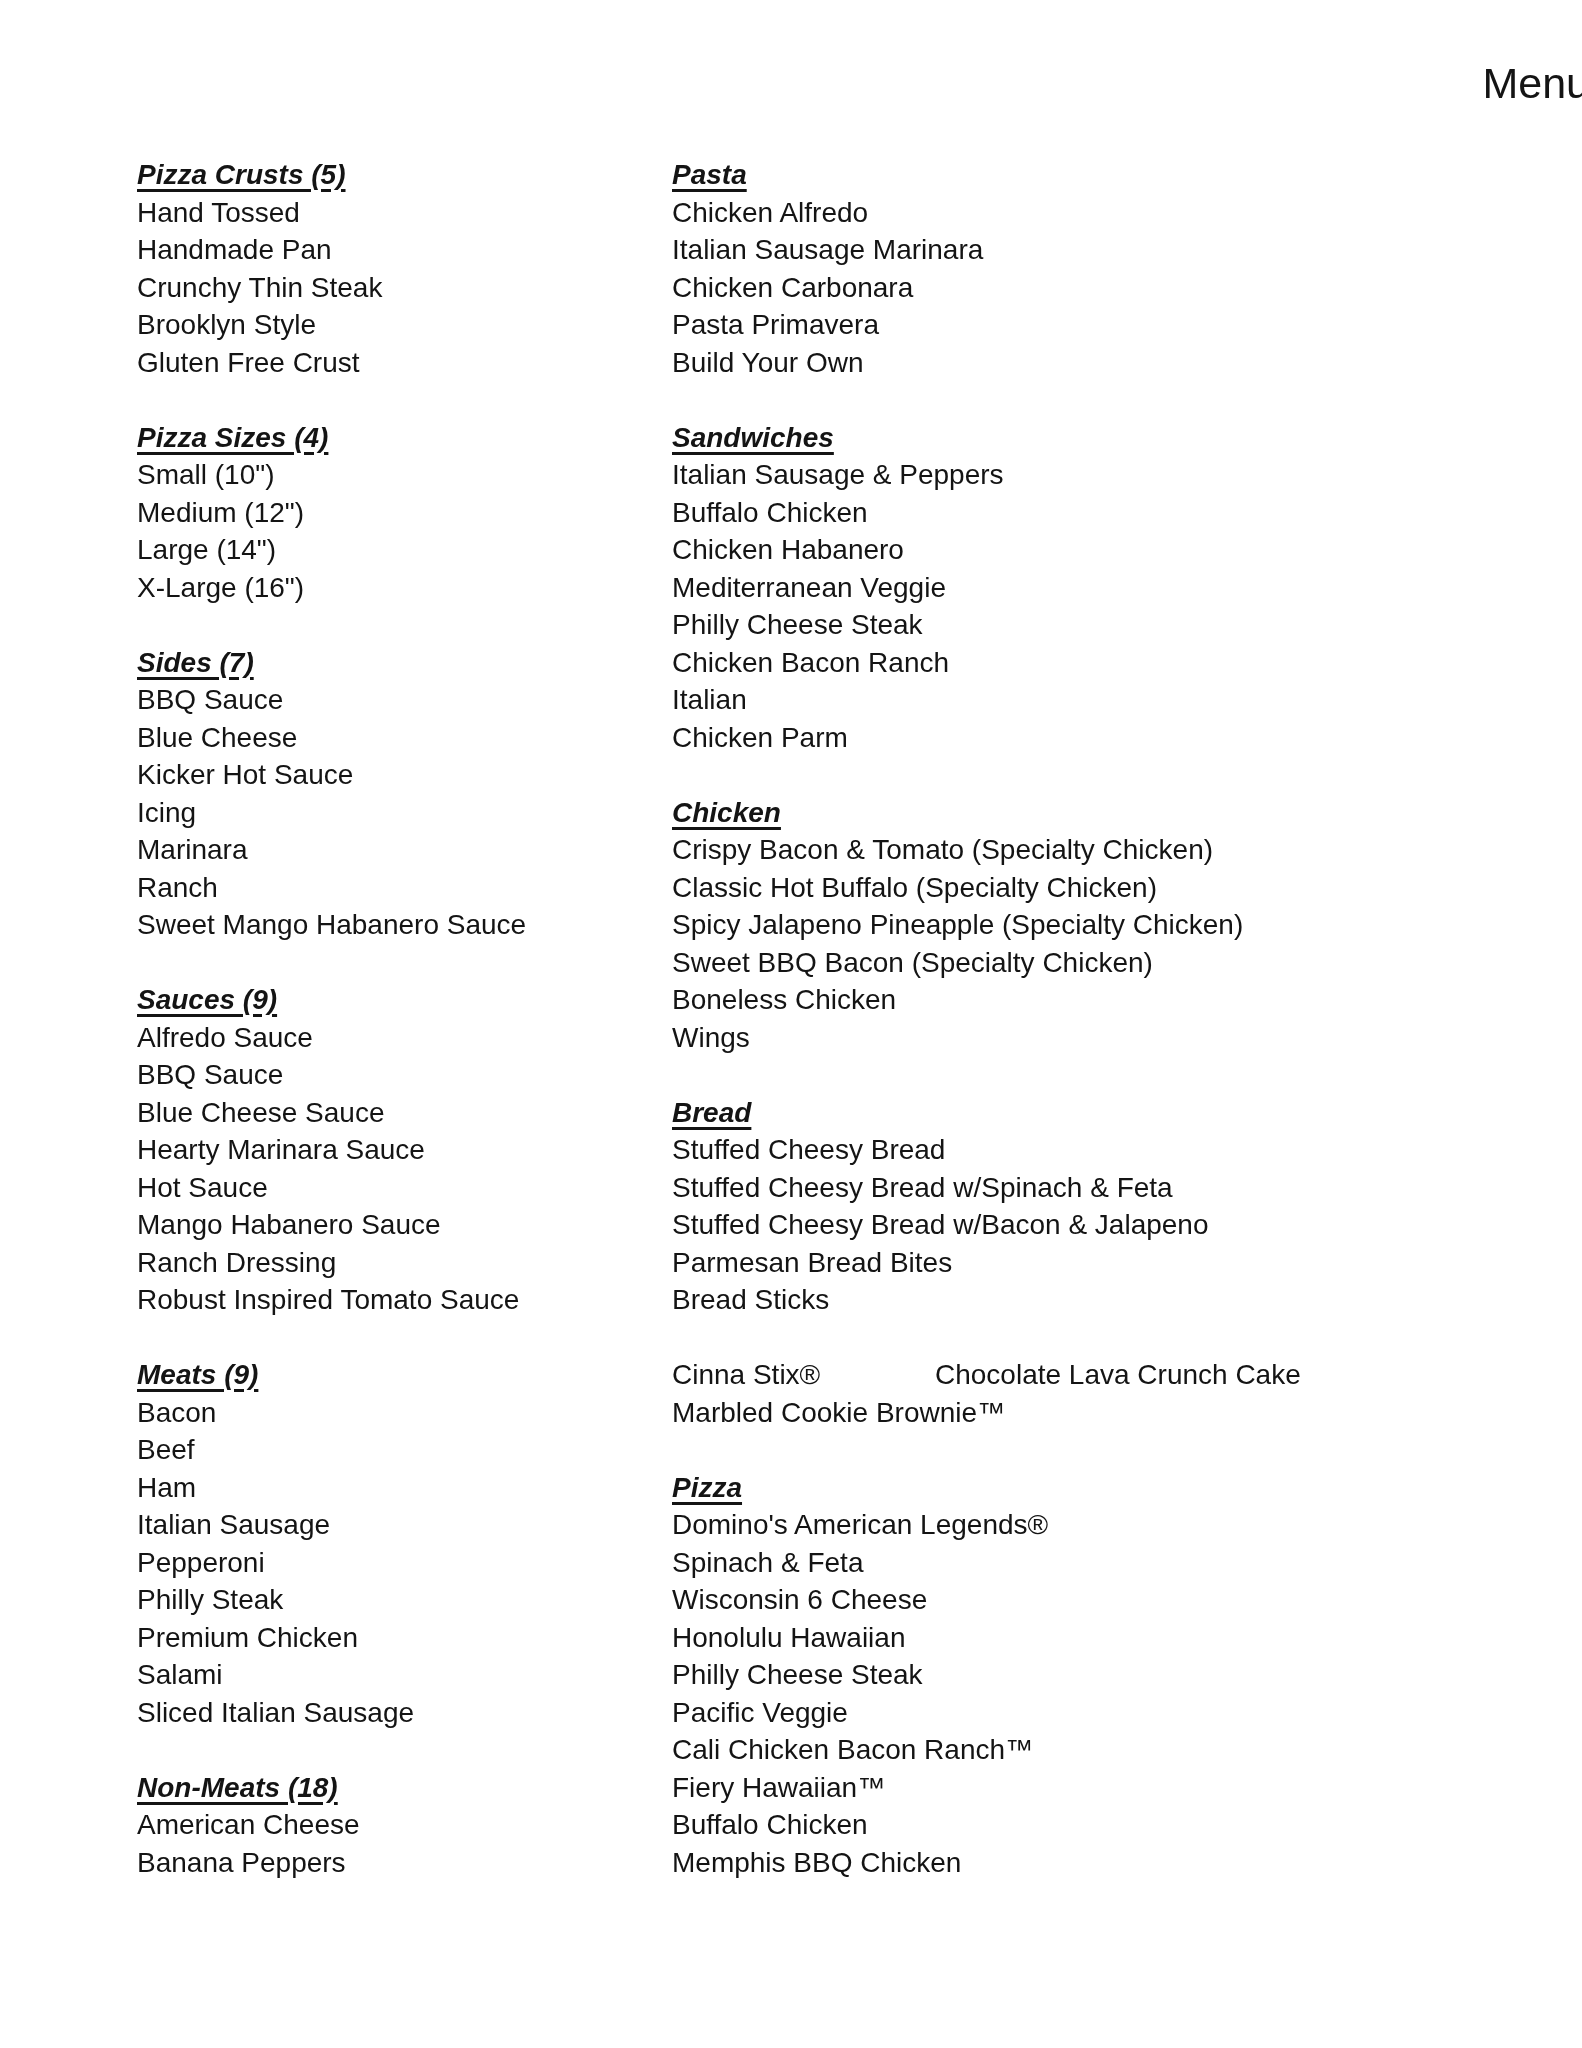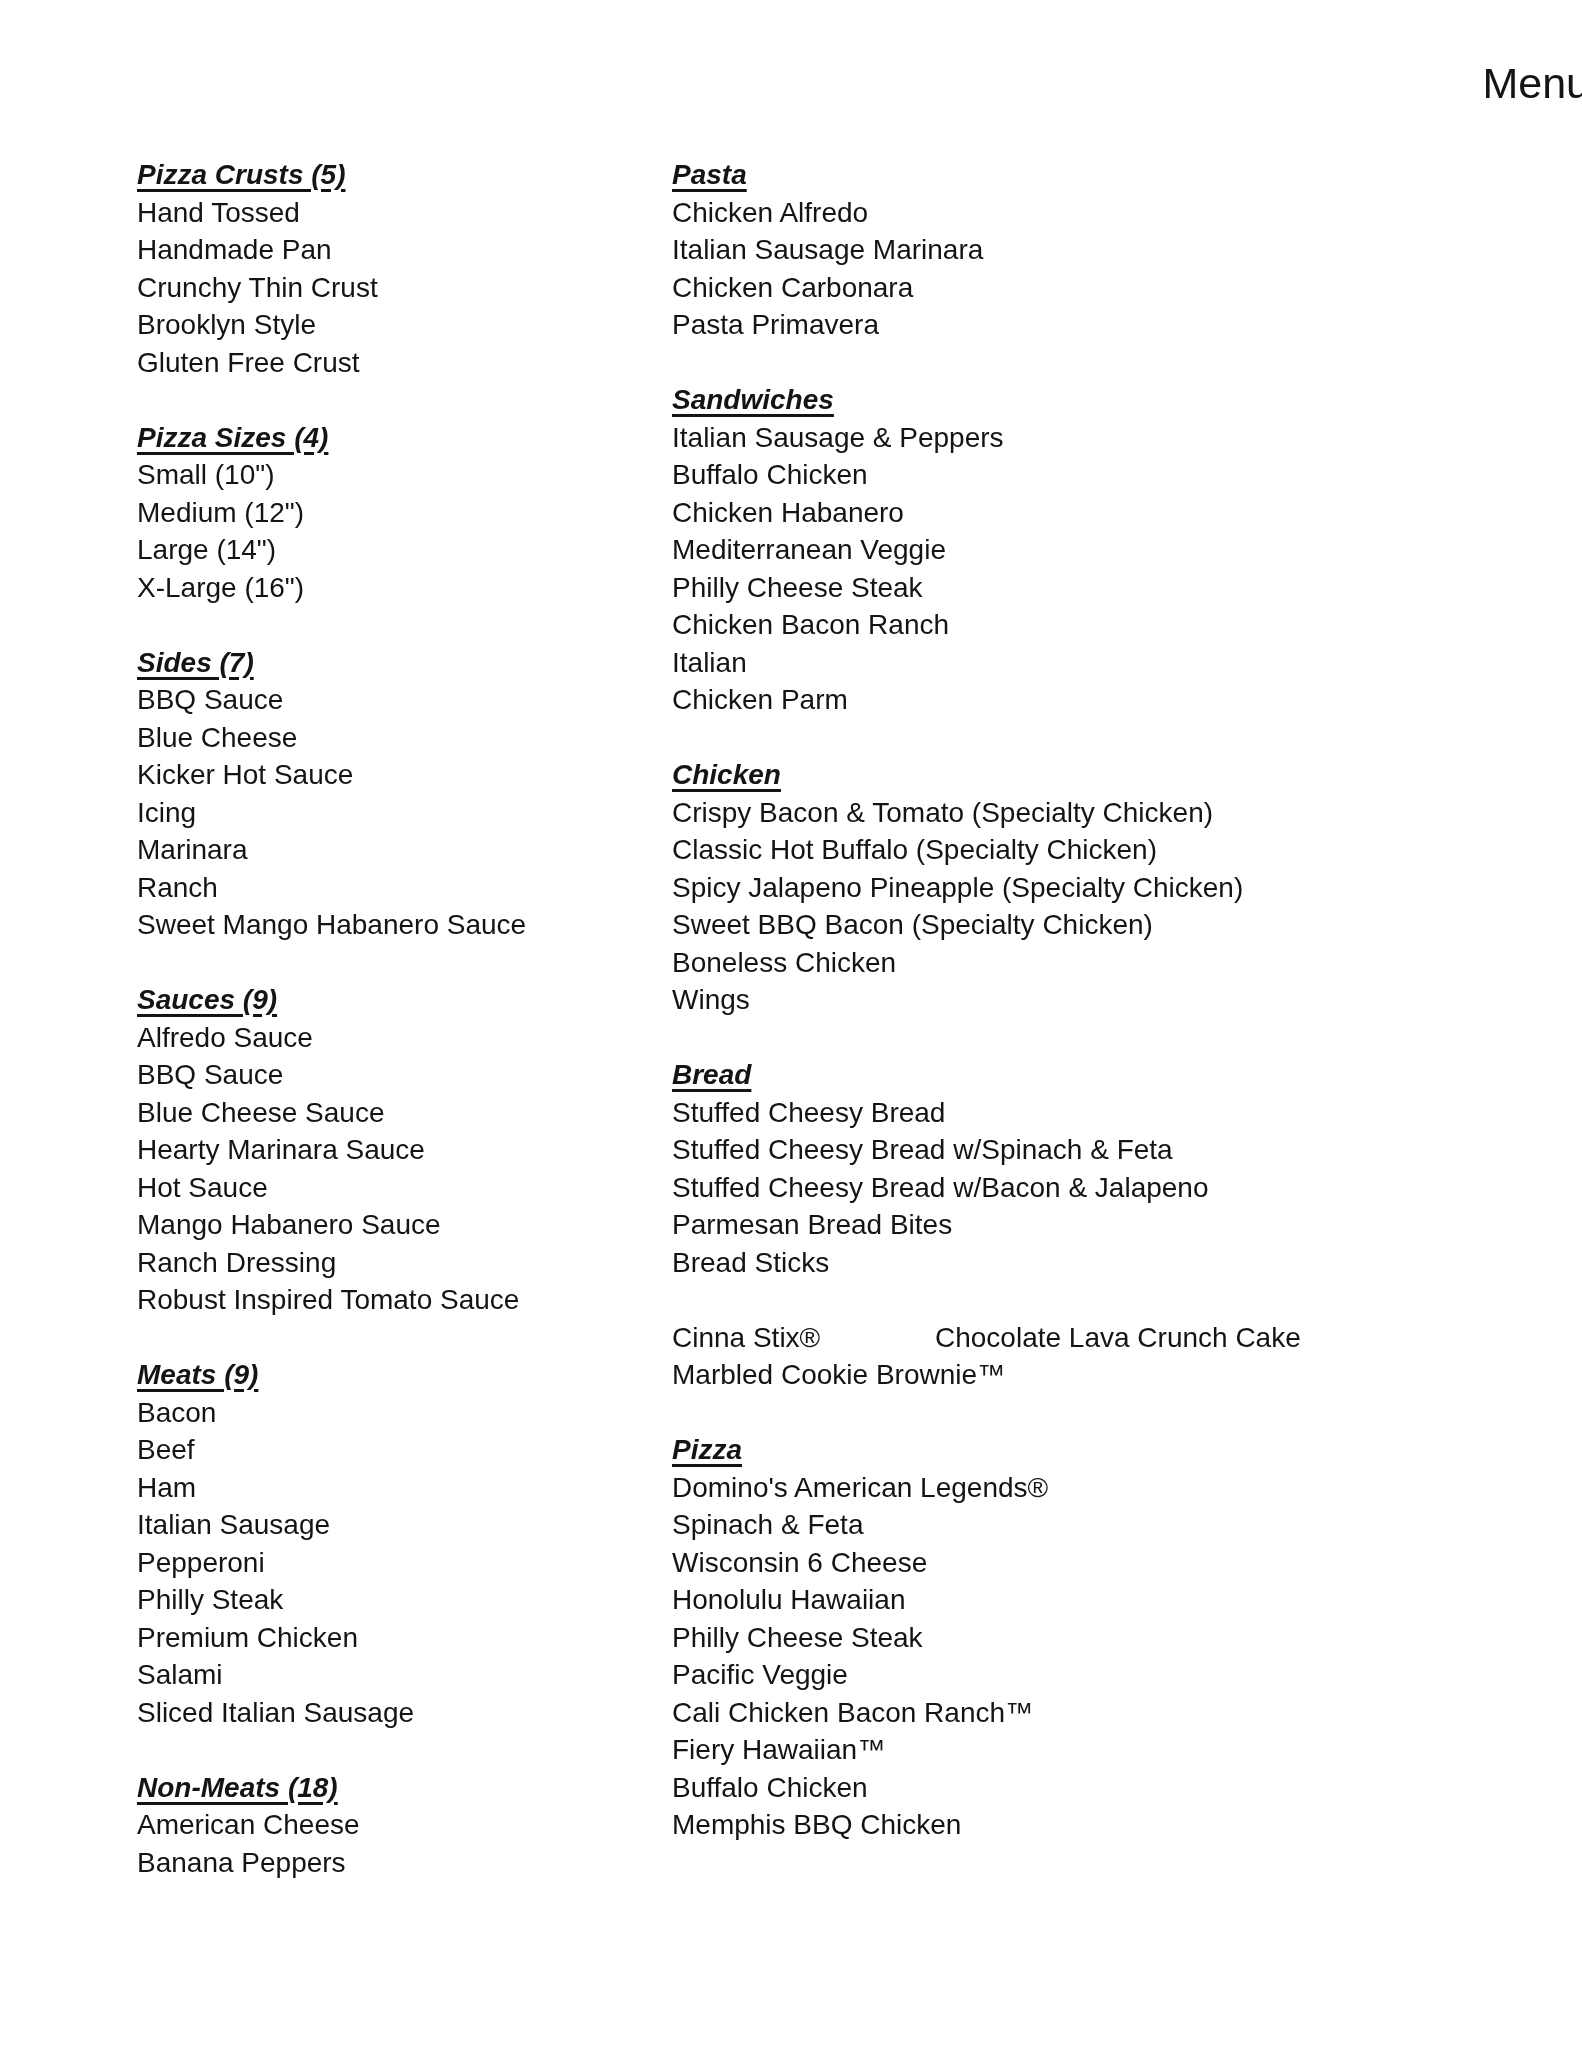--- a/index.html
+++ b/index.html
@@ -54,21 +54,21 @@
 </head>
 <body>
 
 <div class="page">
   <div class="doc-title">Menu</div>
   <div class="col col-left">
       <div class="section">
         <div class="line heading">Pizza Crusts (5)</div>
         <div class="line item">Hand Tossed</div>
         <div class="line item">Handmade Pan</div>
-        <div class="line item">Crunchy Thin Crust</div>
+        <div class="line item">Crunchy Thin Steak</div>
         <div class="line item">Brooklyn Style</div>
         <div class="line item">Gluten Free Crust</div>
       </div>
       <div class="section">
         <div class="line heading">Pizza Sizes (4)</div>
         <div class="line item">Small (10")</div>
         <div class="line item">Medium (12")</div>
         <div class="line item">Large (14")</div>
         <div class="line item">X-Large (16")</div>
       </div>
@@ -111,20 +111,21 @@
         <div class="line item">Banana Peppers</div>
       </div>
     </div>
   <div class="col col-right">
       <div class="section">
         <div class="line heading">Pasta</div>
         <div class="line item">Chicken Alfredo</div>
         <div class="line item">Italian Sausage Marinara</div>
         <div class="line item">Chicken Carbonara</div>
         <div class="line item">Pasta Primavera</div>
+        <div class="line item">Build Your Own</div>
       </div>
       <div class="section">
         <div class="line heading">Sandwiches</div>
         <div class="line item">Italian Sausage &amp; Peppers</div>
         <div class="line item">Buffalo Chicken</div>
         <div class="line item">Chicken Habanero</div>
         <div class="line item">Mediterranean Veggie</div>
         <div class="line item">Philly Cheese Steak</div>
         <div class="line item">Chicken Bacon Ranch</div>
         <div class="line item">Italian</div>

